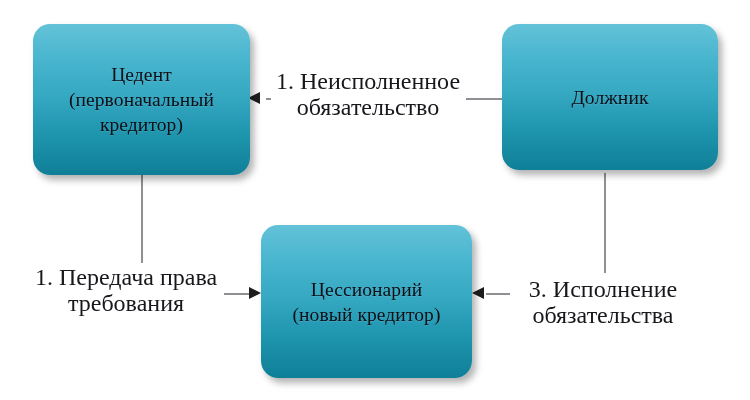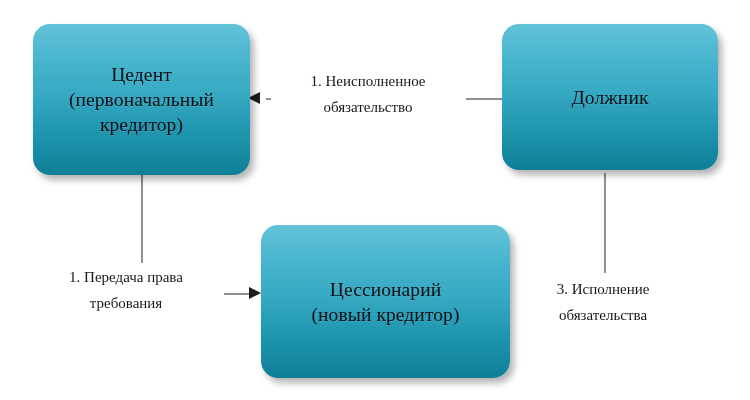--- a/index.html
+++ b/index.html
@@ -35,21 +35,21 @@
     line-height: 25px;
     font-weight: 400;
     letter-spacing: 0.1px;
     padding: 0 8px;
     white-space: pre-line;
     text-shadow: 0 1px 0 rgba(255,255,255,0.10);
   }
 
   #node-cedent   { left: 33px;  top: 24px;  width: 217px; height: 151px; }
   #node-debtor   { left: 502px; top: 24px;  width: 216px; height: 146px; }
-  #node-cessionary { left: 261px; top: 225px; width: 249px; height: 153px; }
+  #node-cessionary { left: 261px; top: 225px; width: 211px; height: 153px; }
 
   
   .line {
     position: absolute;
     background: #8f9094;
     z-index: 1;
   }
   .line.h { height: 1.6px; }
   .line.v { width: 1.6px; }
 
@@ -85,21 +85,21 @@
   }
   #arrow-to-cedent      { left: 248px; top: 91.5px; }
   #arrow-to-cessionary-left  { left: 249px; top: 286.5px; }
   #arrow-to-cessionary-right { left: 472px; top: 286.5px; }
 
   
   .edge-label {
     position: absolute;
     text-align: center;
     color: #17171c;
-    font-size: 15px;
+    font-size: 24px;
     line-height: 26px;
     white-space: pre-line;
     background: #ffffff;
     z-index: 2;
   }
   #label-1 { left: 271px; top: 68px;  width: 194px; }
   #label-2 { left: 28px;  top: 264px; width: 196px; }
   #label-3 { left: 510px; top: 276px; width: 186px; }
 </style>
 </head>

